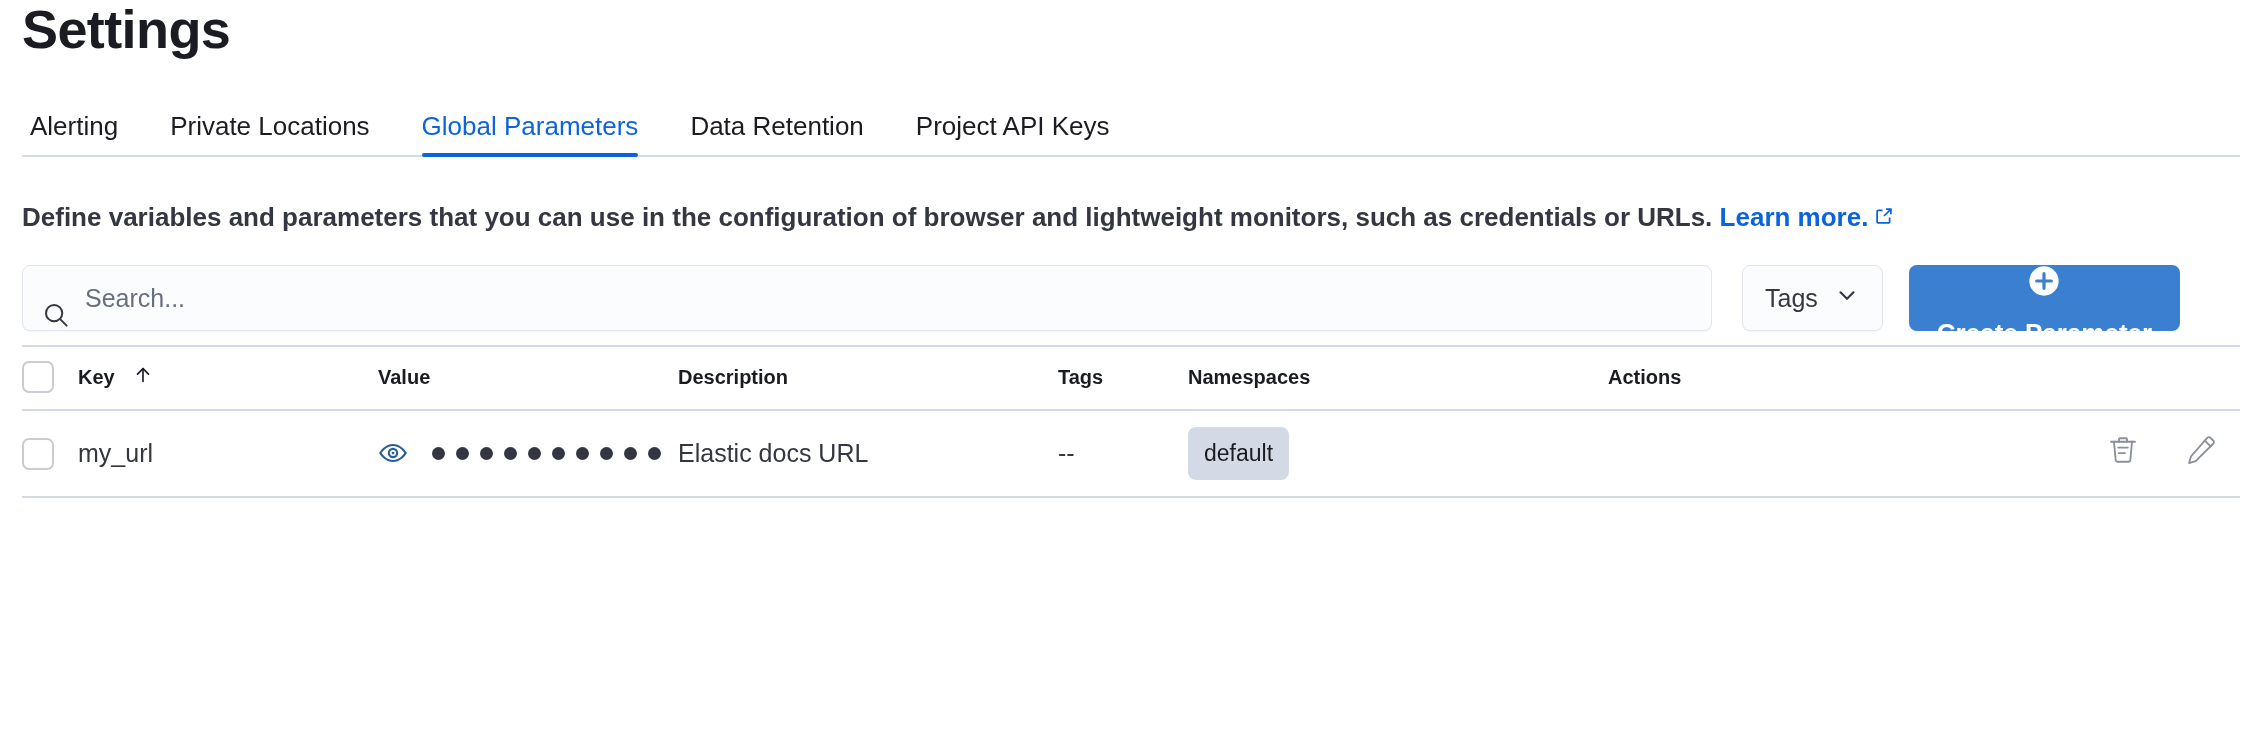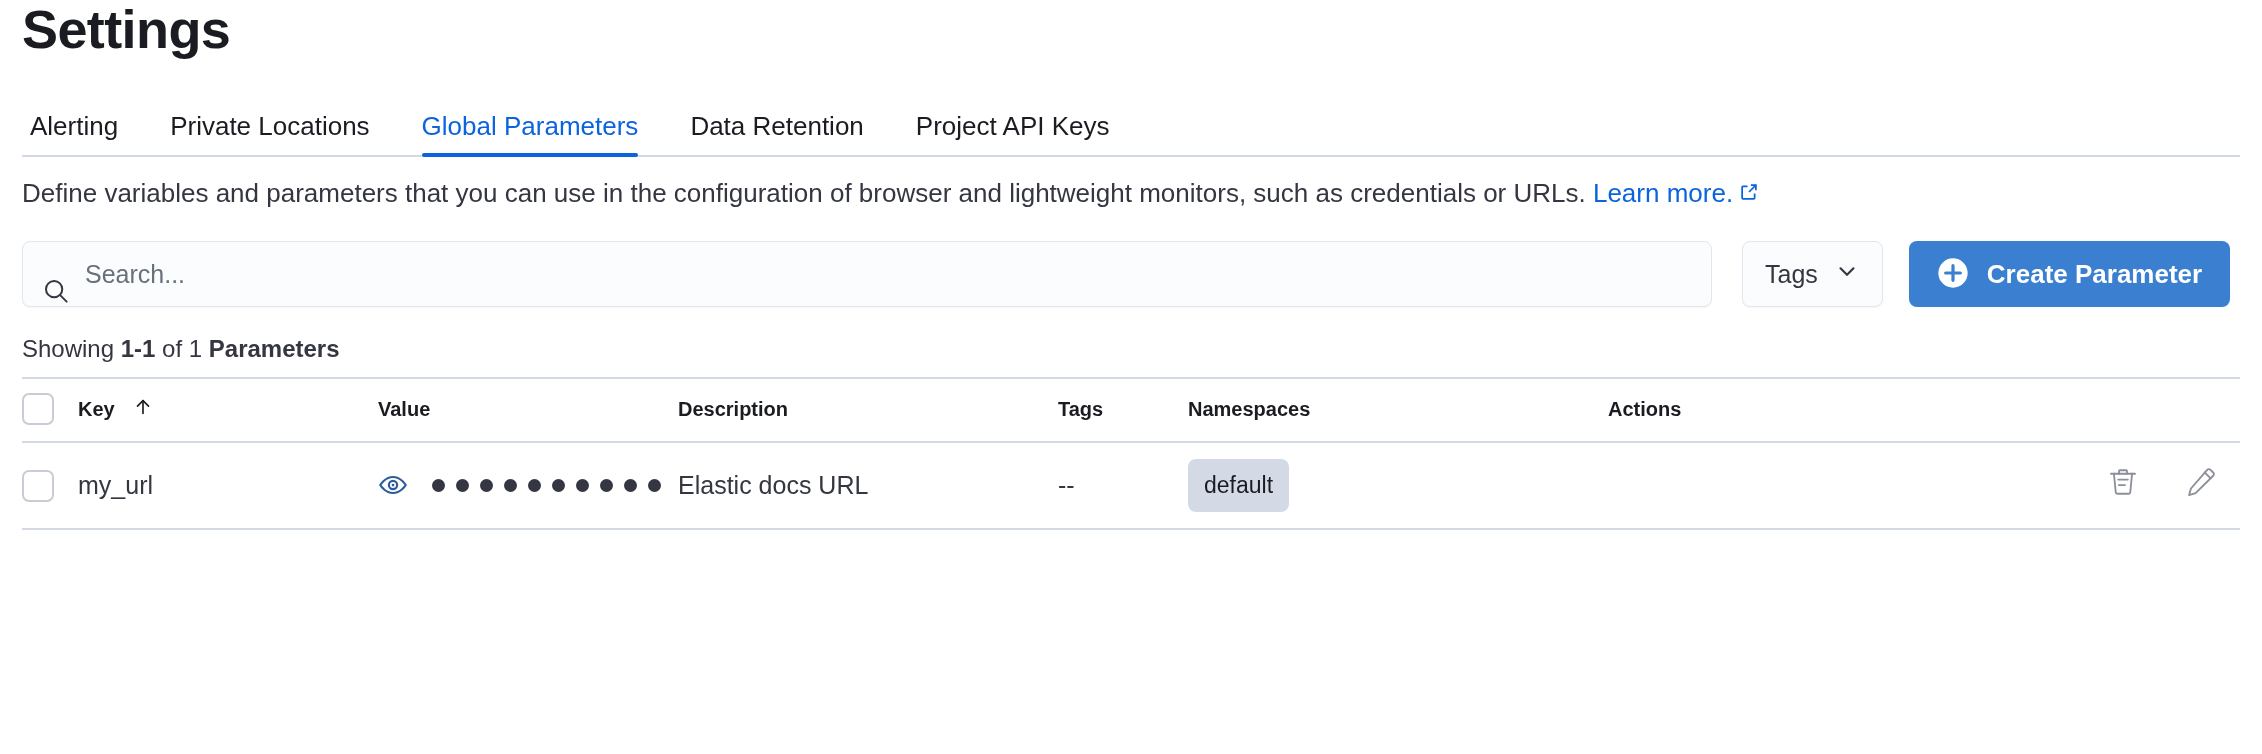--- a/index.html
+++ b/index.html
@@ -59,25 +59,26 @@
     left: 26px;
     right: 26px;
     bottom: -2px;
     height: 4px;
     background: #0b64dd;
     border-radius: 2px;
   }
 
   
   .description {
-    margin-top: 20px;
+    margin-top: 44px;
     font-size: 26px;
     line-height: 1.3;
     color: #343741;
     max-width: 2180px;
+    font-weight: bold;
   }
   .description .link {
     color: #0b64dd;
     text-decoration: none;
     cursor: pointer;
   }
   .ext-icon {
     display: inline-block;
     vertical-align: 0px;
     margin-left: 6px;
@@ -143,20 +144,21 @@
     background: #3a7fd0;
     border: none;
     border-radius: 8px;
     display: flex;
     align-items: center;
     gap: 18px;
     padding: 0 28px;
     cursor: pointer;
     color: #fff;
     font-family: "Liberation Sans", sans-serif;
+    flex-direction: column;
   }
   .create-btn .label {
     font-size: 26px;
     font-weight: 700;
     white-space: nowrap;
   }
 
   
   .showing {
     margin-top: 28px;
@@ -280,21 +282,20 @@
         <span>
           <svg width="32" height="32" viewBox="0 0 24 24">
               <circle cx="12" cy="12" r="11" fill="#ffffff"></circle>
               <path d="M12 6.5V17.5M6.5 12H17.5" stroke="#3a7fd0" stroke-width="2.4" stroke-linecap="round"></path>
             </svg>
         </span>
         <span class="label">Create Parameter</span>
       </button>
     </div>
 
-    <div class="showing"><span>Showing </span><b>1-1</b><span> of 1 </span><b>Parameters</b></div>
 
     <table class="table">
       <thead>
         <tr>
           <th class="col-check">
             <span class="checkbox"></span>
           </th>
           <th class="col-key">
             <span>Key</span>
             <span class="sort-arrow">

